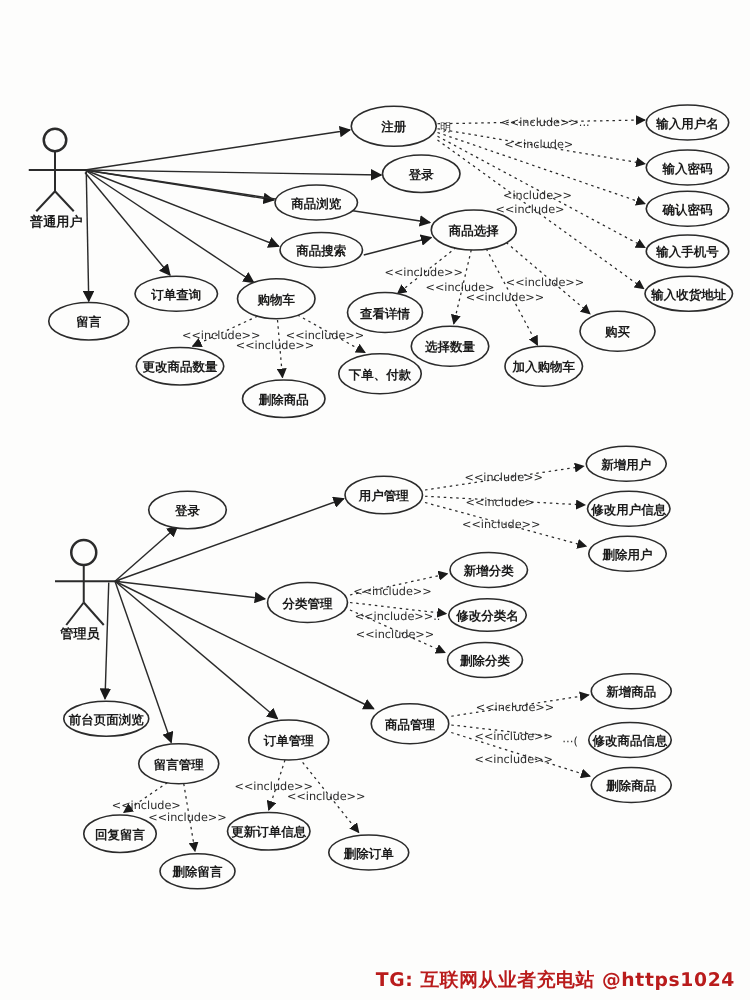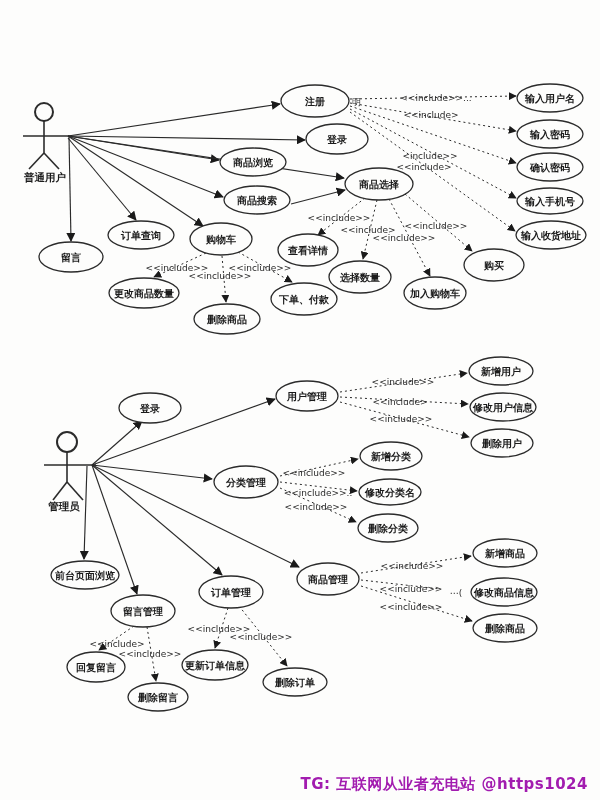--- a/index.html
+++ b/index.html
@@ -12,21 +12,21 @@
   .inc-label{font-family:"DejaVu Sans",sans-serif;font-size:9px;fill:#2a2a2a;text-anchor:middle;}
   .actor-label{font-family:"DejaVu Sans",sans-serif;font-size:10.5px;font-weight:600;
                fill:#1b1b1b;text-anchor:middle;}
   .stray{font-family:"DejaVu Sans",sans-serif;font-size:9px;fill:#3a3a3a;}
   .solid{stroke:#2a2a2a;stroke-width:1.15;fill:none;marker-end:url(#ah);}
   .dotted{stroke:#2a2a2a;stroke-width:1;stroke-dasharray:2 3;fill:none;marker-end:url(#ah);}
   .dotted-noarrow{stroke:#2a2a2a;stroke-width:1;stroke-dasharray:2 3;fill:none;}
   .actor-line{stroke:#2b2b2b;stroke-width:1.6;fill:none;}
   .actor-head{fill:none;stroke:#2b2b2b;stroke-width:2;}
   .watermark{position:absolute;right:12px;bottom:6px;font-size:15px;font-weight:700;
-             color:#a21caf;letter-spacing:.5px;text-shadow:.5px .5px 0 #ffffff;}
+             color:#b91c1c;letter-spacing:.5px;text-shadow:.5px .5px 0 #ffffff;}
 </style>
 </head>
 <body>
 
 <div id="stage">
 <svg width="600" height="800" viewBox="0 0 600 800">
   <defs>
     <marker id="ah" viewBox="0 0 10 10" refX="9" refY="5" markerWidth="8" markerHeight="8" orient="auto">
       <path d="M0,0 L10,5 L0,10 z" fill="#1a1a1a"></path>
     </marker>

